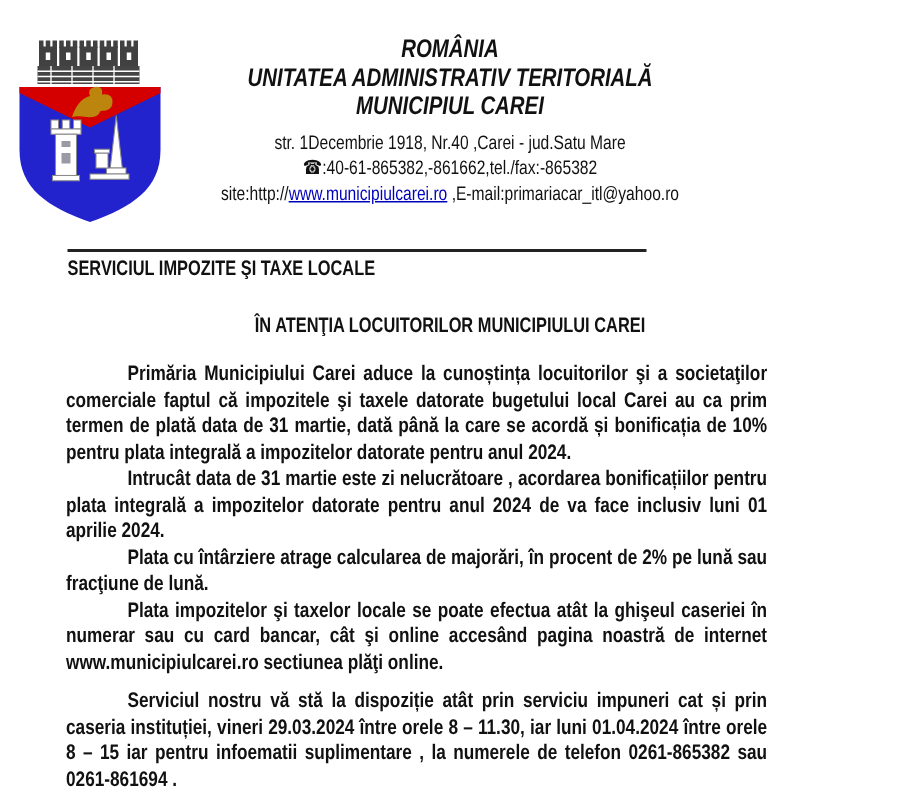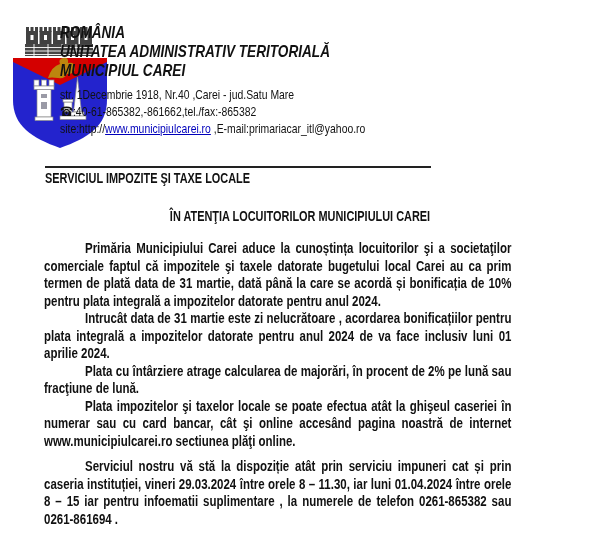--- a/index.html
+++ b/index.html
@@ -6,21 +6,21 @@
     --text:#111111; --link:#0000bb; --shield-blue:#2323cd; --shield-red:#d40000;
     --bird-gold:#bc860e; --crown-gray:#454545; --rule:#222222;
   }
   html,body{margin:0;padding:0;}
   body{
     width:600px;height:534px;background:#ffffff;
     font-family:"Liberation Sans","DejaVu Sans",sans-serif;color:var(--text);
   }
   .page{position:relative;width:600px;height:534px;background:#fff;overflow:hidden;}
   .coa{position:absolute;left:12px;top:24px;width:96px;height:126px;}
-  .hdr{position:absolute;left:0;right:0;top:23px;text-align:left;}
+  .hdr{position:absolute;left:0;right:0;top:23px;text-align:center;}
   .t{font-size:17px;font-weight:bold;font-style:italic;line-height:19px;white-space:nowrap;}
   .c{font-size:13px;line-height:17px;white-space:nowrap;}
   .c.first{margin-top:6px;}
   .cx{transform:scaleX(0.8);transform-origin:50% 50%;}
   .lnk{color:var(--link);text-decoration:underline;cursor:pointer;}
   .rule{position:absolute;left:45px;top:166px;width:386px;border-top:2px solid var(--rule);}
   .dept{
     position:absolute;left:45px;top:170px;font-size:14px;font-weight:bold;
     white-space:nowrap;transform:scaleX(0.78);transform-origin:0 0;
   }

